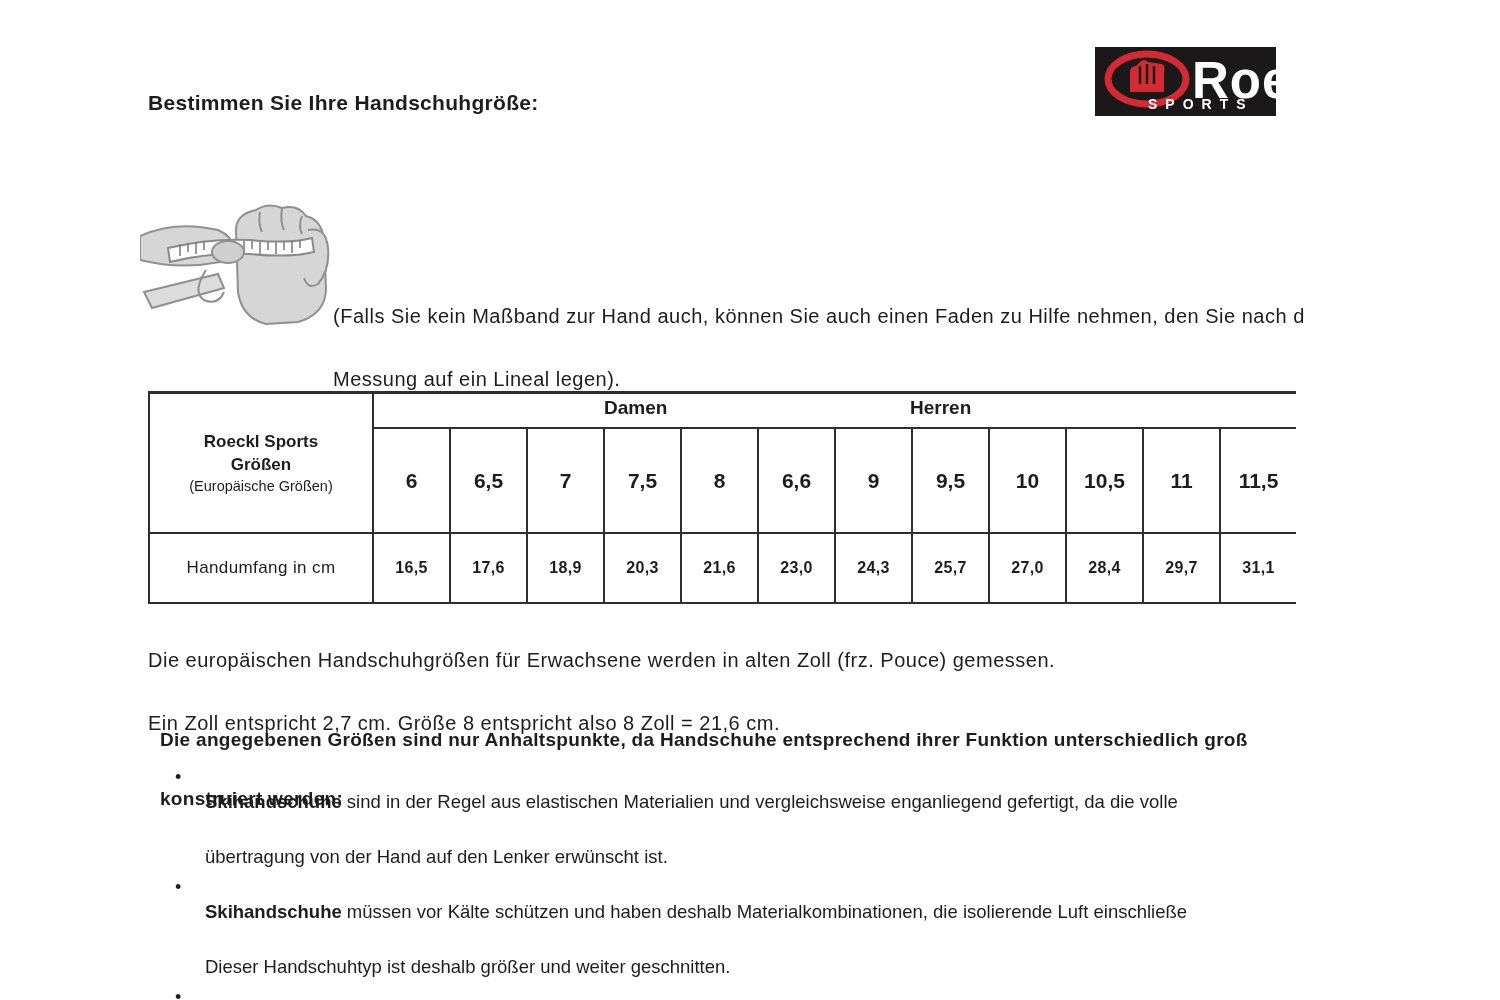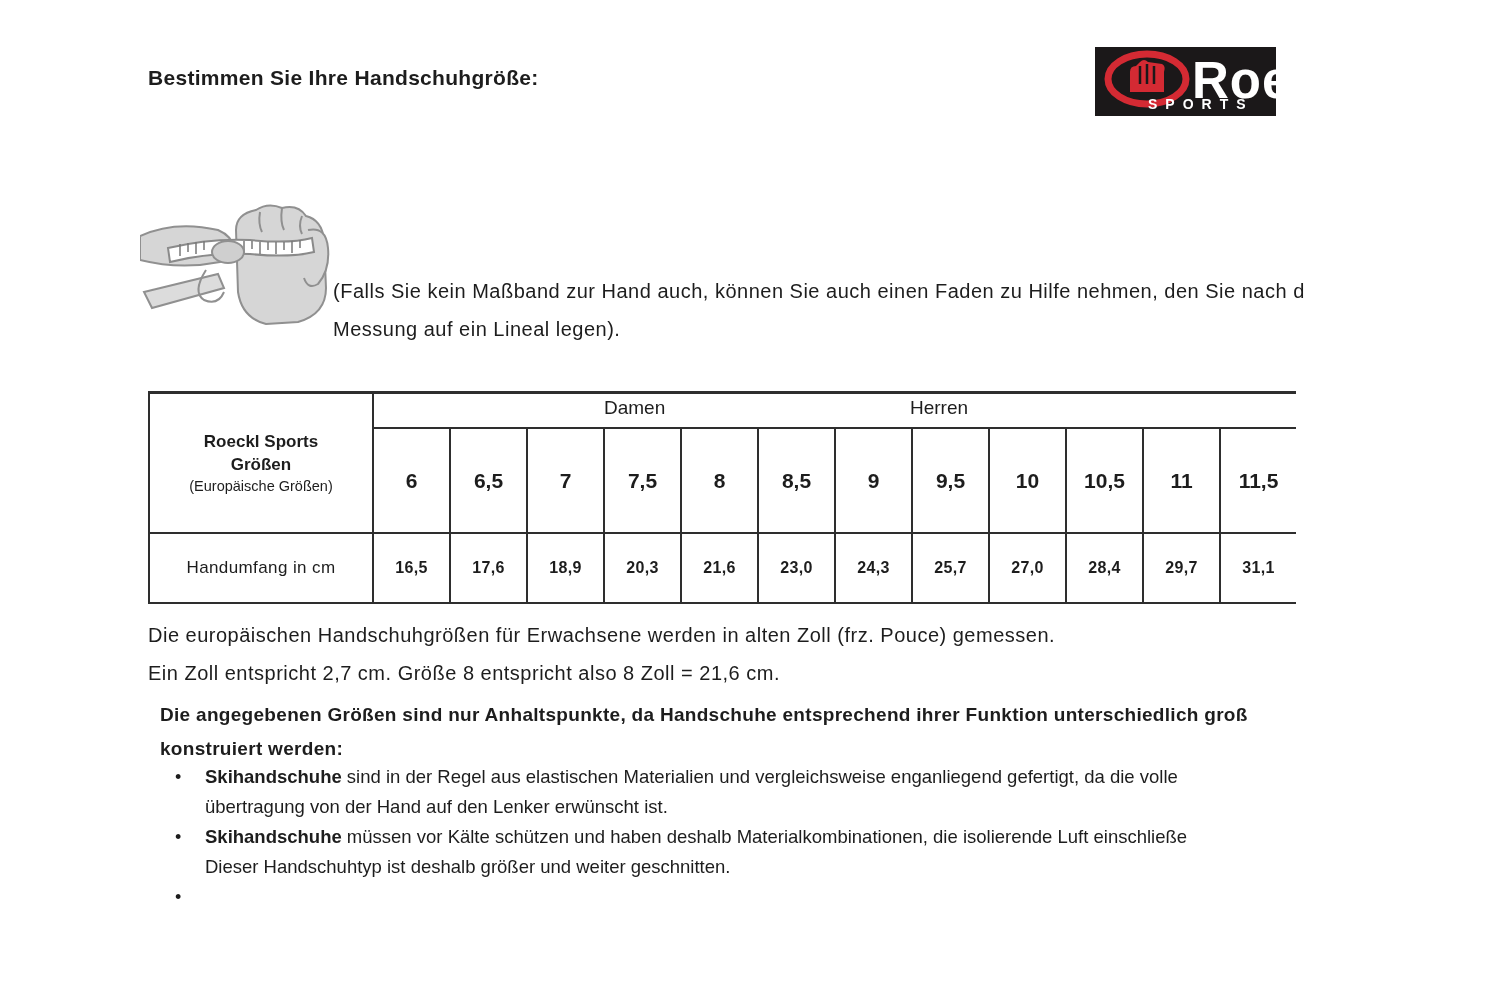--- a/index.html
+++ b/index.html
@@ -1,21 +1,21 @@
 <!DOCTYPE html>
 <html><head>
 <meta charset="utf-8">
 <style>
   html,body { margin:0; padding:0; background:#ffffff; }
   .page {
     position:relative; width:1500px; height:1000px; background:#ffffff;
     overflow:hidden; font-family:"Liberation Sans", sans-serif; color:#1d1d1d;
   }
   .abs { position:absolute; }
-  .line { white-space:nowrap; }
+  .line { white-space:nowrap;margin-top:25px; }
 
   
   .doc-title { left:148px; top:66px; font-size:21px; font-weight:bold; letter-spacing:.3px; }
 
   
   .logo { left:1095px; top:47px; width:181px; height:69px; background:#1b1819; overflow:hidden; }
   .logo-emblem { position:absolute; left:5px; top:3px; }
   .logo-word { position:absolute; left:97px; top:4px; color:#ffffff; font-size:51px; font-weight:bold; letter-spacing:1px; white-space:nowrap; }
   .logo-sub { position:absolute; left:53px; top:49px; color:#ffffff; font-size:14px; font-weight:bold; letter-spacing:8px; white-space:nowrap; }
 
@@ -31,21 +31,21 @@
 
   
   .size-table { position:absolute; left:148px; top:391px; border-collapse:collapse; table-layout:fixed; }
   .size-table td { border:2px solid #2e2e2e; text-align:center; vertical-align:middle; padding:0; }
   .size-table tr.hdr td { border-top:3px solid #2e2e2e; height:33px; }
   .size-table td.no-r { border-right:none; }
   .corner { width:222px; }
   .corner-l1, .corner-l2 { font-weight:bold; font-size:17px; line-height:23px; }
   .corner-l3 { font-size:14.5px; line-height:20px; }
   .group-cell { position:relative; }
-  .g-label { position:absolute; top:3px; font-weight:normal; font-size:19px; }
+  .g-label { position:absolute; top:3px; font-weight:bold; font-size:19px; }
   .g-damen  { left:230px; }
   .g-herren { left:536px; }
   .size-cell { width:75px; height:103px; font-weight:bold; font-size:21px; }
   .rowlabel  { height:68px; font-size:17px; letter-spacing:.4px; }
   .val-cell  { height:68px; font-weight:bold; font-size:16px; letter-spacing:.3px; }
 
   
   .bullets { left:175px; top:762px; font-size:18.5px; line-height:30px; }
   .bullet-row { display:flex; }
   .bullet-dot { width:30px; font-size:18px; }
@@ -114,21 +114,21 @@
         <span class="g-label g-damen">Damen</span>
         <span class="g-label g-herren">Herren</span>
       </td>
     </tr>
     <tr>
       <td class="size-cell">6</td>
       <td class="size-cell">6,5</td>
       <td class="size-cell">7</td>
       <td class="size-cell">7,5</td>
       <td class="size-cell">8</td>
-      <td class="size-cell">8,5</td>
+      <td class="size-cell">6,6</td>
       <td class="size-cell">9</td>
       <td class="size-cell">9,5</td>
       <td class="size-cell">10</td>
       <td class="size-cell">10,5</td>
       <td class="size-cell">11</td>
       <td class="size-cell no-r">11,5</td>
     </tr>
     <tr>
       <td class="rowlabel">Handumfang in cm</td>
       <td class="val-cell">16,5</td>

